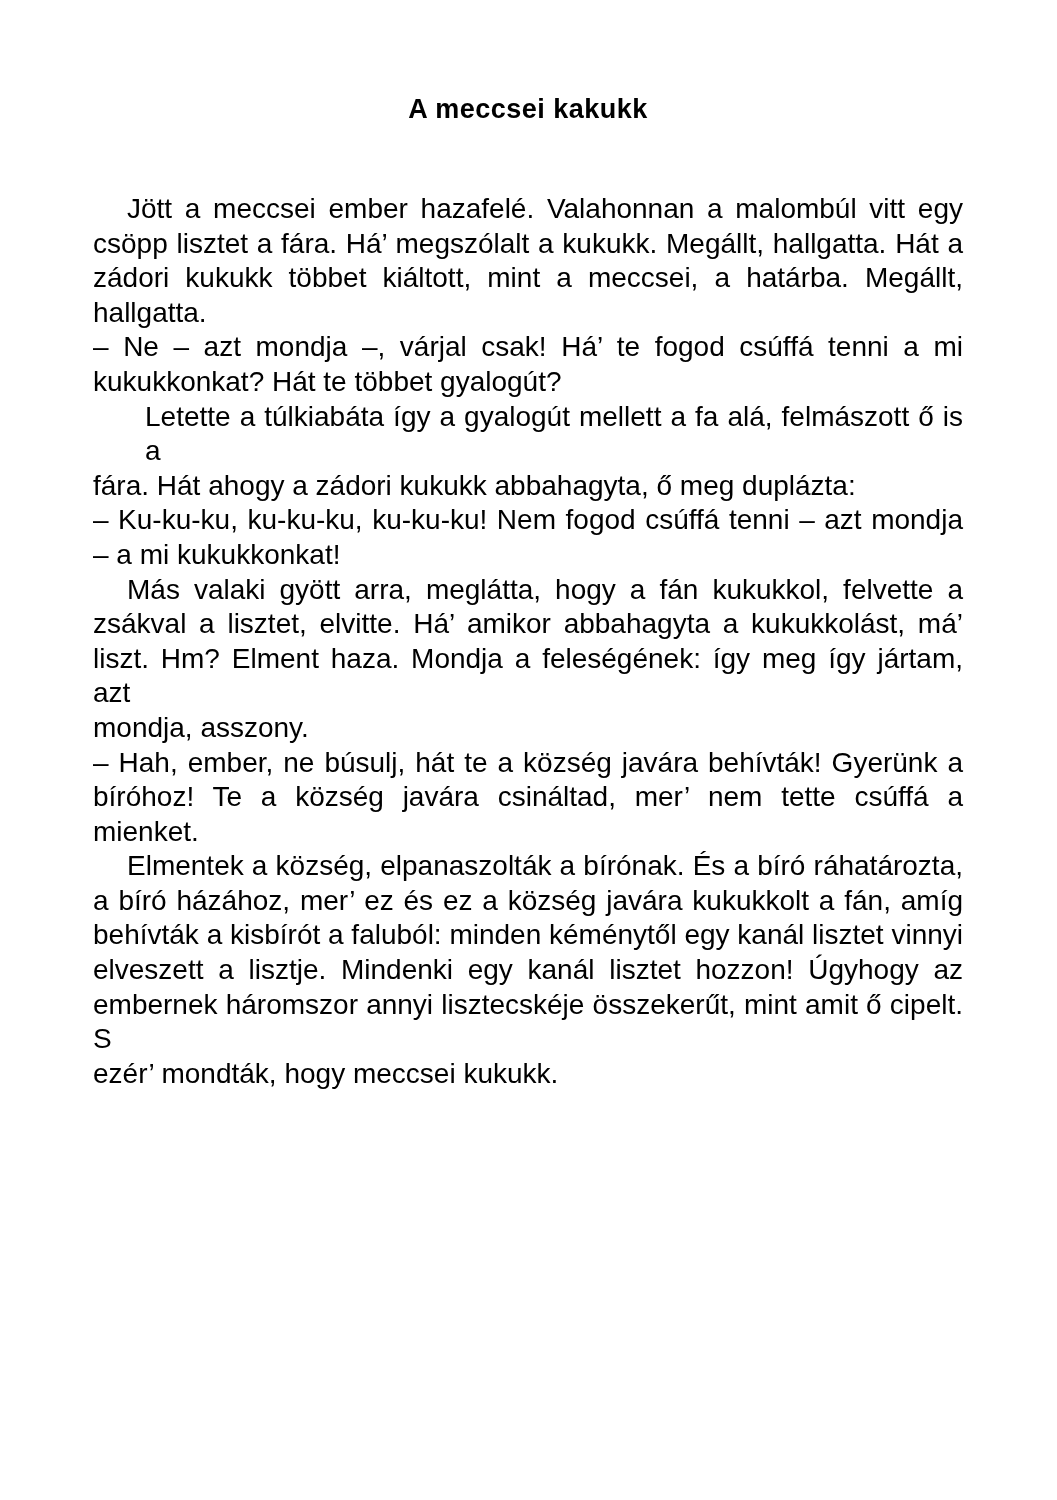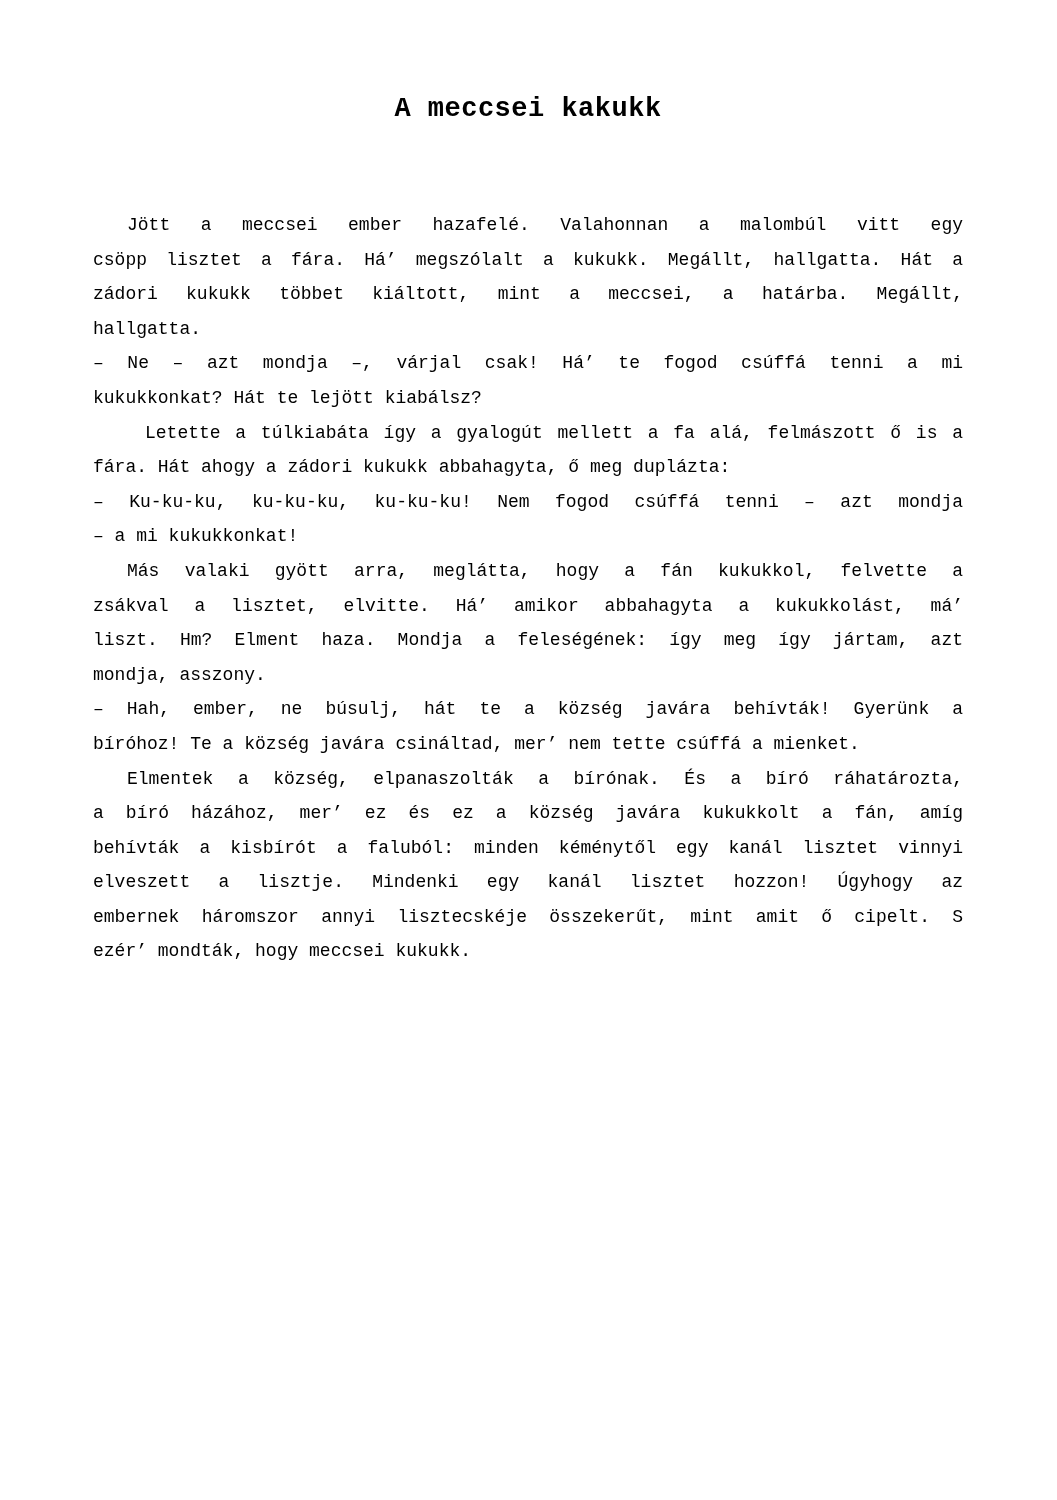--- a/index.html
+++ b/index.html
@@ -6,39 +6,39 @@
     margin: 0;
     padding: 0;
     background: #ffffff;
   }
   .page {
     position: relative;
     width: 1057px;
     height: 1500px;
     background: #ffffff;
     color: #000000;
-    font-family: Liberation Mono, monospace;
+    font-family: Liberation Sans, sans-serif;
     overflow: hidden;
   }
   .doc-title {
     position: absolute;
     top: 94px;
     left: 93px;
     width: 870px;
     text-align: center;
     font-weight: bold;
     font-size: 27px;
     letter-spacing: 0.5px;
   }
   .text-body {
     position: absolute;
-    top: 208px;
+    top: 192px;
     left: 93px;
     width: 870px;
-    font-size: 18px;
+    font-size: 28px;
     line-height: 34.6px;
   }
   .para { margin: 0; }
   .line {
     text-align: justify;
     text-align-last: justify;
   }
   .line.last {
     text-align-last: left;
   }
@@ -53,21 +53,21 @@
   <div class="doc-title">A meccsei kakukk</div>
   <div class="text-body">
       <div class="para indent">
         <div class="line first">Jött a meccsei ember hazafelé. Valahonnan a malombúl vitt egy</div>
         <div class="line">csöpp lisztet a fára. Há’ megszólalt a kukukk. Megállt, hallgatta. Hát a</div>
         <div class="line">zádori kukukk többet kiáltott, mint a meccsei, a határba. Megállt,</div>
         <div class="line last">hallgatta.</div>
       </div>
       <div class="para dialogue">
         <div class="line first">– Ne – azt mondja –, várjal csak! Há’ te fogod csúffá tenni a mi</div>
-        <div class="line last">kukukkonkat? Hát te lejött kiabálsz?</div>
+        <div class="line last">kukukkonkat? Hát te többet gyalogút?</div>
       </div>
       <div class="para indent-lg">
         <div class="line first">Letette a túlkiabáta így a gyalogút mellett a fa alá, felmászott ő is a</div>
         <div class="line last">fára. Hát ahogy a zádori kukukk abbahagyta, ő meg duplázta:</div>
       </div>
       <div class="para dialogue">
         <div class="line first">– Ku-ku-ku, ku-ku-ku, ku-ku-ku! Nem fogod csúffá tenni – azt mondja</div>
         <div class="line last">– a mi kukukkonkat!</div>
       </div>
       <div class="para indent">

